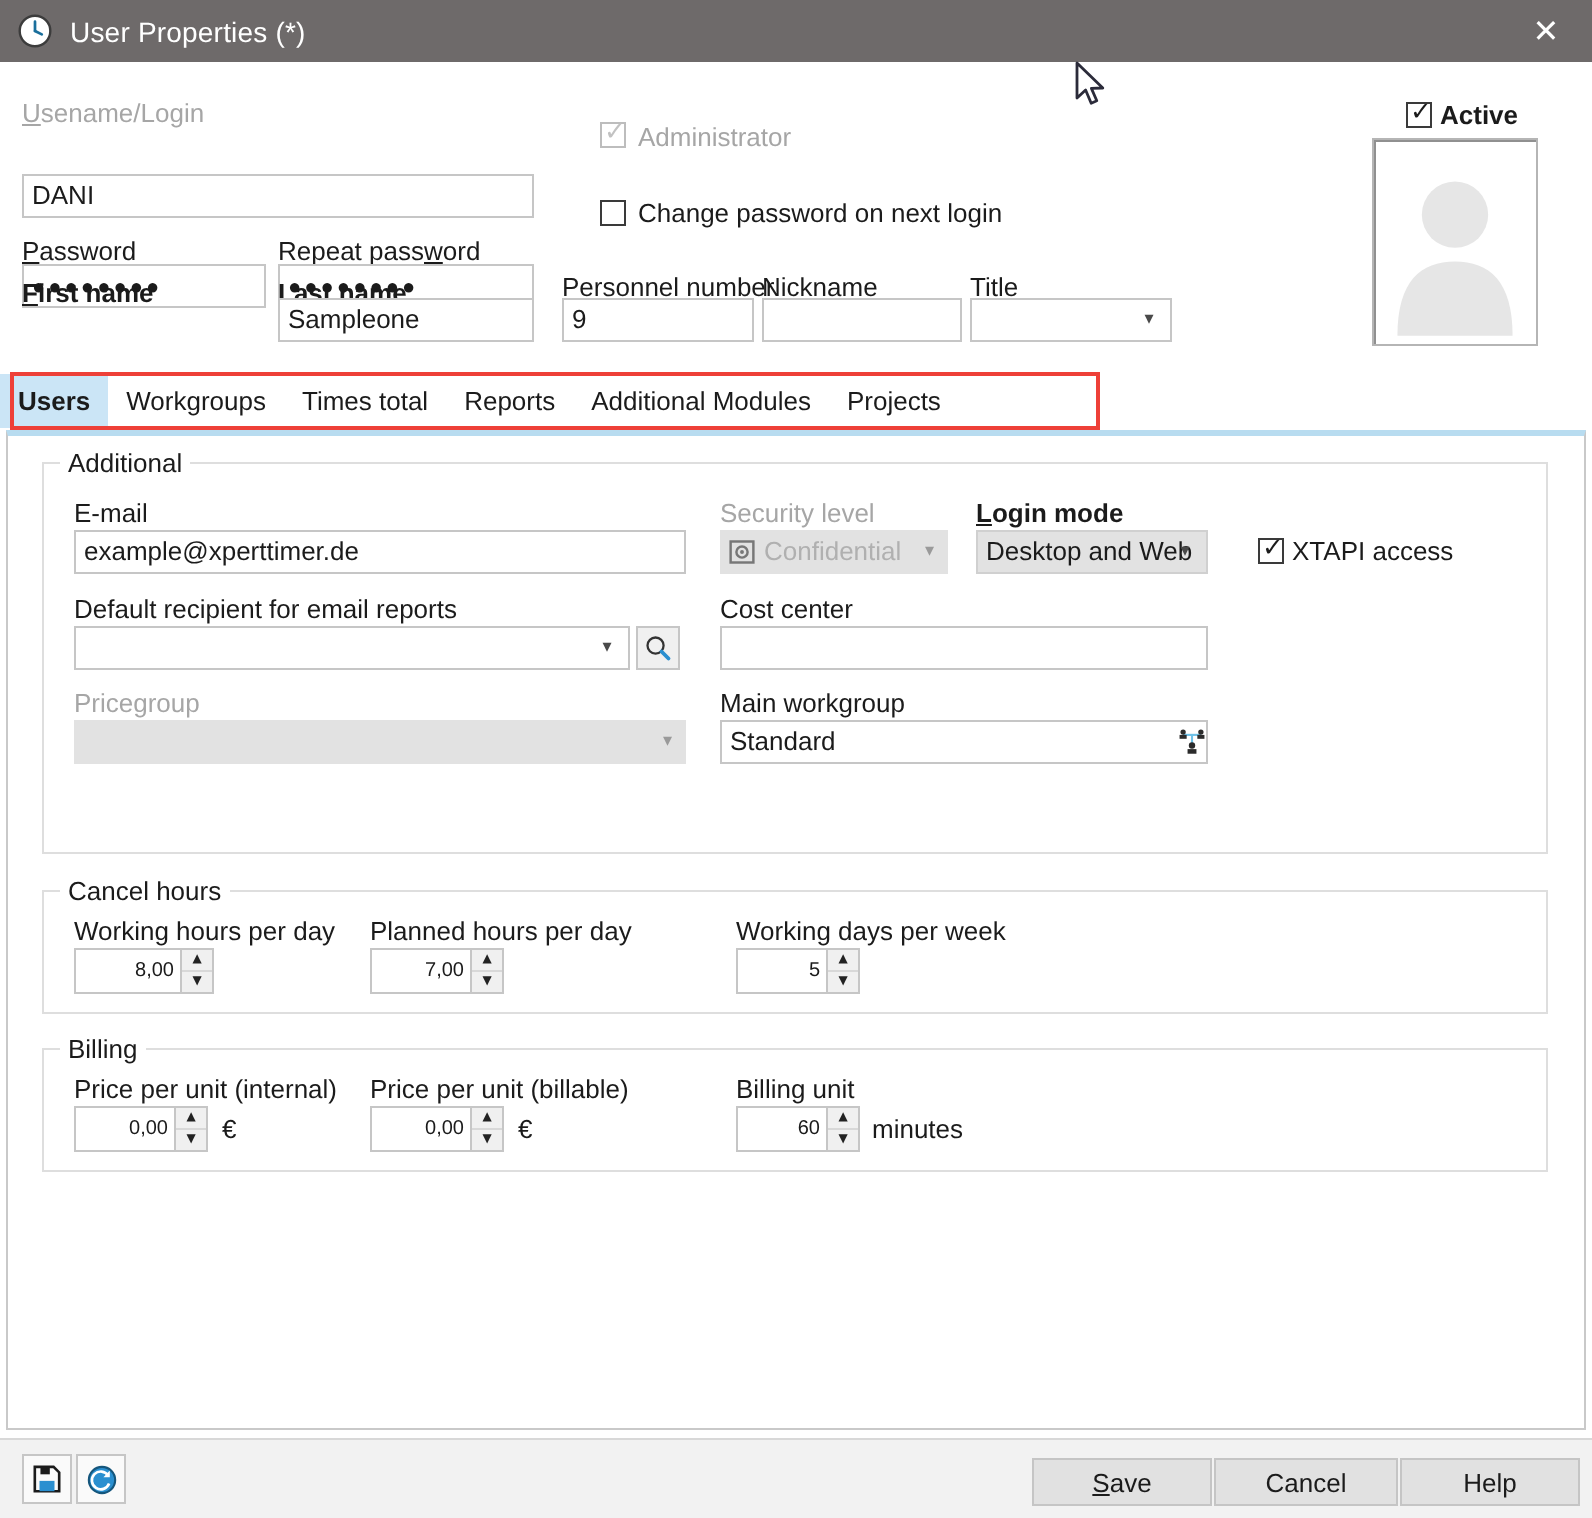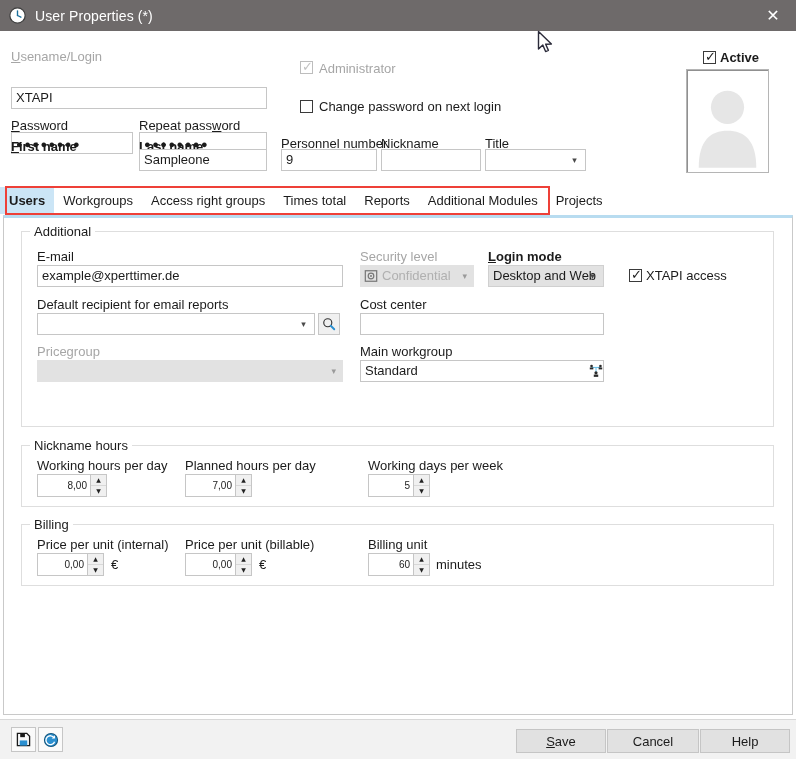--- a/index.html
+++ b/index.html
@@ -227,21 +227,21 @@
       <path d="M10 10 L10 4.5" stroke="#1a6f9c" stroke-width="1.6" stroke-linecap="round"></path>
       <path d="M10 10 L14 12" stroke="#1a6f9c" stroke-width="1.6" stroke-linecap="round"></path>
     </svg>
     <span class="title-text">User Properties (*)</span>
     <div class="title-close">✕</div>
   </div>
 
   <div class="topform">
 
     <div class="lbl dim" style="left:11px; top:18px;"><u>U</u>sename/Login</div>
-    <div class="tbox" style="left:11px; top:56px; width:256px;">XTAPI</div>
+    <div class="tbox" style="left:11px; top:56px; width:256px;">DANI</div>
 
     <div class="lbl" style="left:11px; top:87px;"><u>P</u>assword</div>
     <div class="tbox pw" style="left:11px; top:101px; width:122px;">●●●●●●●●</div>
 
     <div class="lbl" style="left:139px; top:87px;">Repeat pass<u>w</u>ord</div>
     <div class="tbox pw" style="left:139px; top:101px; width:128px;">●●●●●●●●</div>
 
     <div class="lbl bold" style="left:11px; top:108px;"><u>F</u>irst name</div>
 
     <div class="lbl bold" style="left:139px; top:108px;">Last <u>n</u>ame</div>
@@ -278,23 +278,20 @@
       </svg>
     </div>
   </div>
 
   <div class="tabstrip">
     <div class="tab active">
         <span>Users</span>
       </div>
     <div class="tab">
         <span>Workgroups</span>
-      </div>
-    <div class="tab">
-        <span>Access right groups</span>
       </div>
     <div class="tab">
         <span>Times total</span>
       </div>
     <div class="tab">
         <span>Reports</span>
       </div>
     <div class="tab">
         <span>Additional Modules</span>
       </div>
@@ -365,21 +362,21 @@
           <rect x="2" y="5" width="4" height="2.2" fill="#2b2b2b"></rect>
           <circle cx="14" cy="3.4" r="1.5" fill="#2b2b2b"></circle>
           <rect x="12" y="5" width="4" height="2.2" fill="#2b2b2b"></rect>
           <circle cx="9" cy="11" r="1.8" fill="#2b2b2b"></circle>
           <rect x="6.5" y="13" width="5" height="2.6" fill="#2b2b2b"></rect>
         </svg>
       </div>
     </div>
 
     <div class="group" style="left:17px; top:227px; width:753px; height:62px;">
-      <div class="group-title">Nickname hours</div>
+      <div class="group-title">Cancel hours</div>
 
       <div class="lbl" style="left:15px; top:12px;">Working hours per day</div>
       <div class="spin" style="left:15px; top:28px; width:70px;">
         <span class="val">8,00</span>
         <span class="btns">
           <span>▲</span>
           <span>▼</span>
         </span>
       </div>
 

